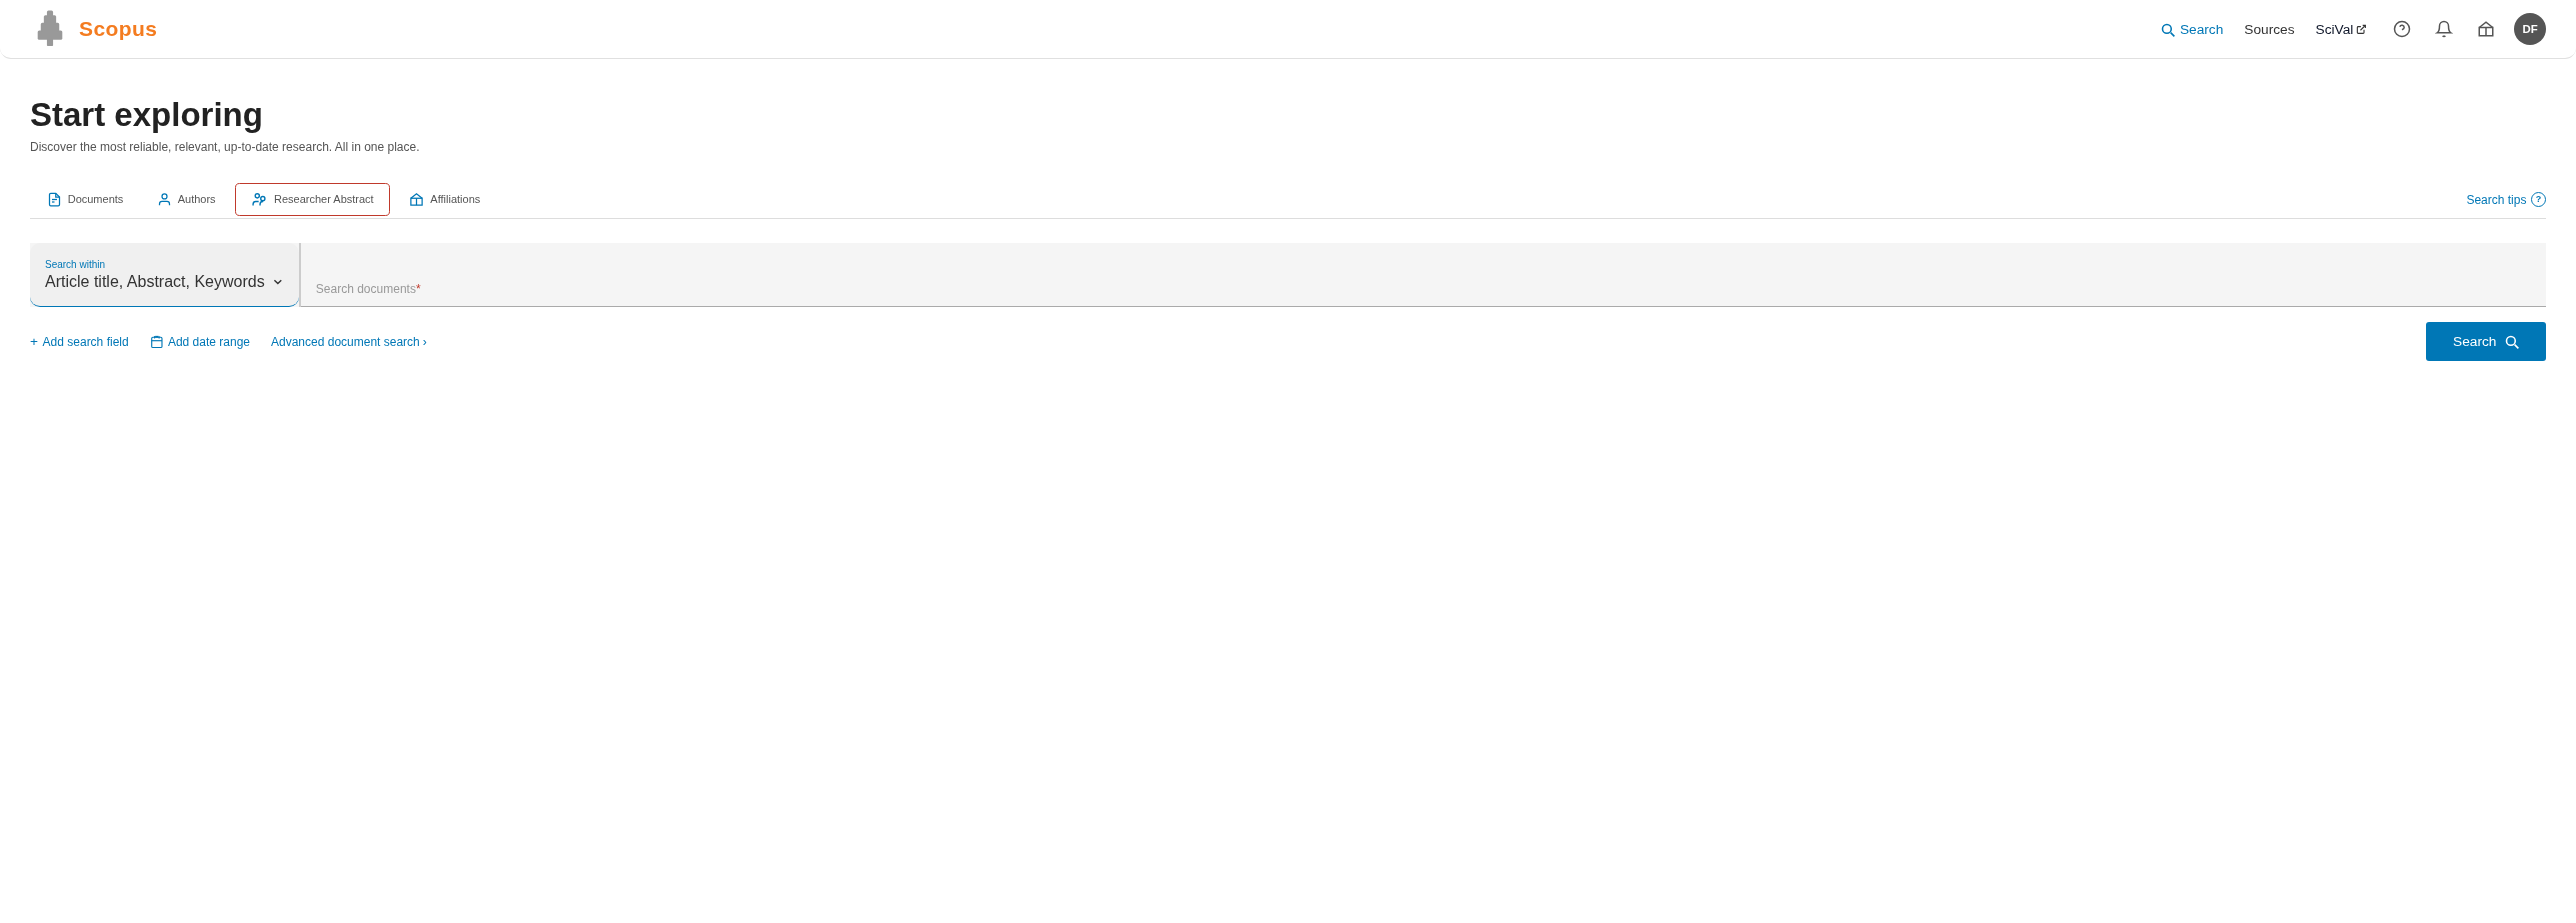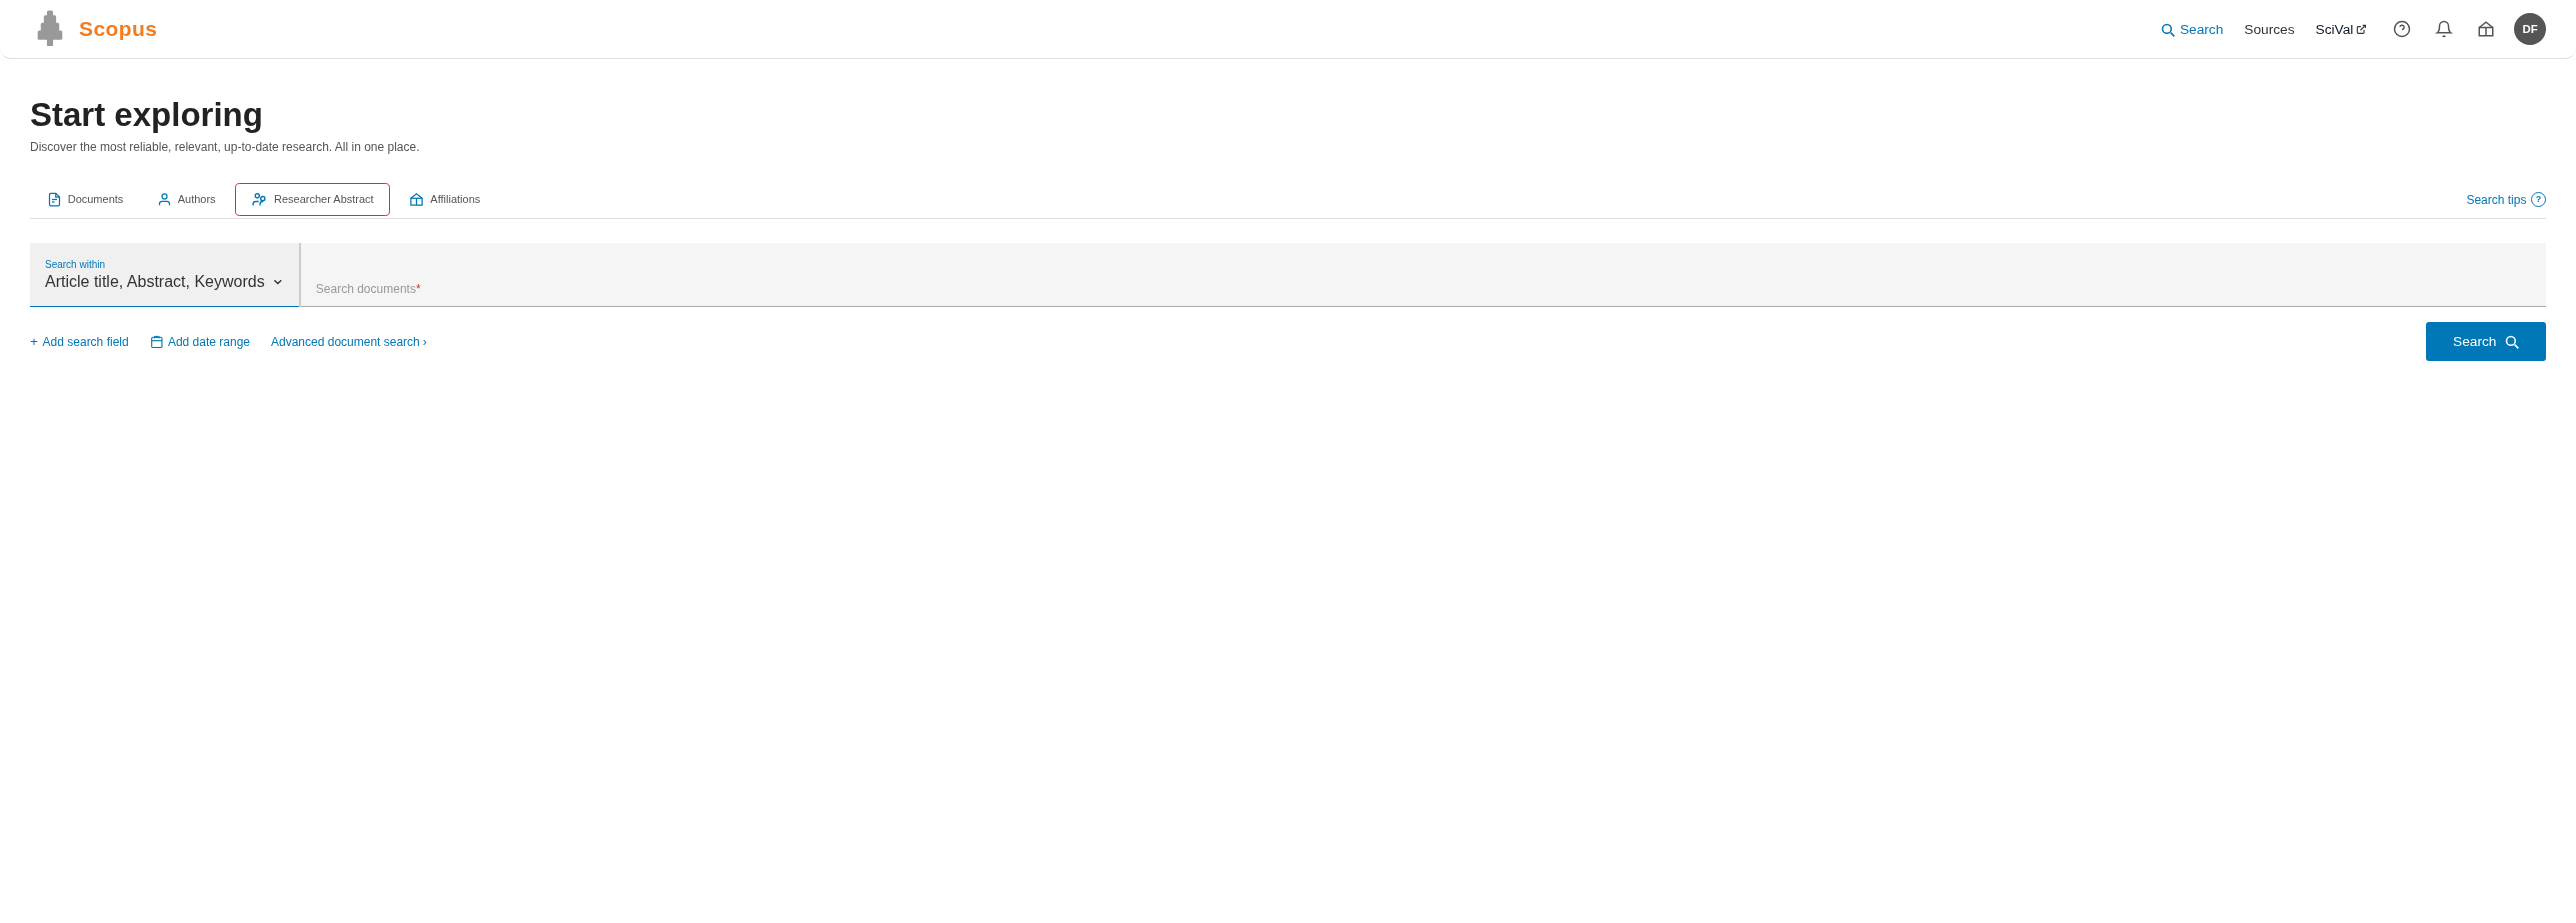--- a/index.html
+++ b/index.html
@@ -192,20 +192,21 @@
 
     .search-within-box {
       background: #f0f0f0;
       border-bottom: 1.5px solid #0077b6;
       padding: 10.7px 15px;
       min-width: 243px;
       display: flex;
       flex-direction: column;
       justify-content: center;
       cursor: pointer;
+      border-radius: 10px;
     }
 
     .search-within-label {
       font-size: 10px;
       color: #0077b6;
       margin-bottom: 3px;
     }
 
     .search-within-value {
       font-size: 16px;

